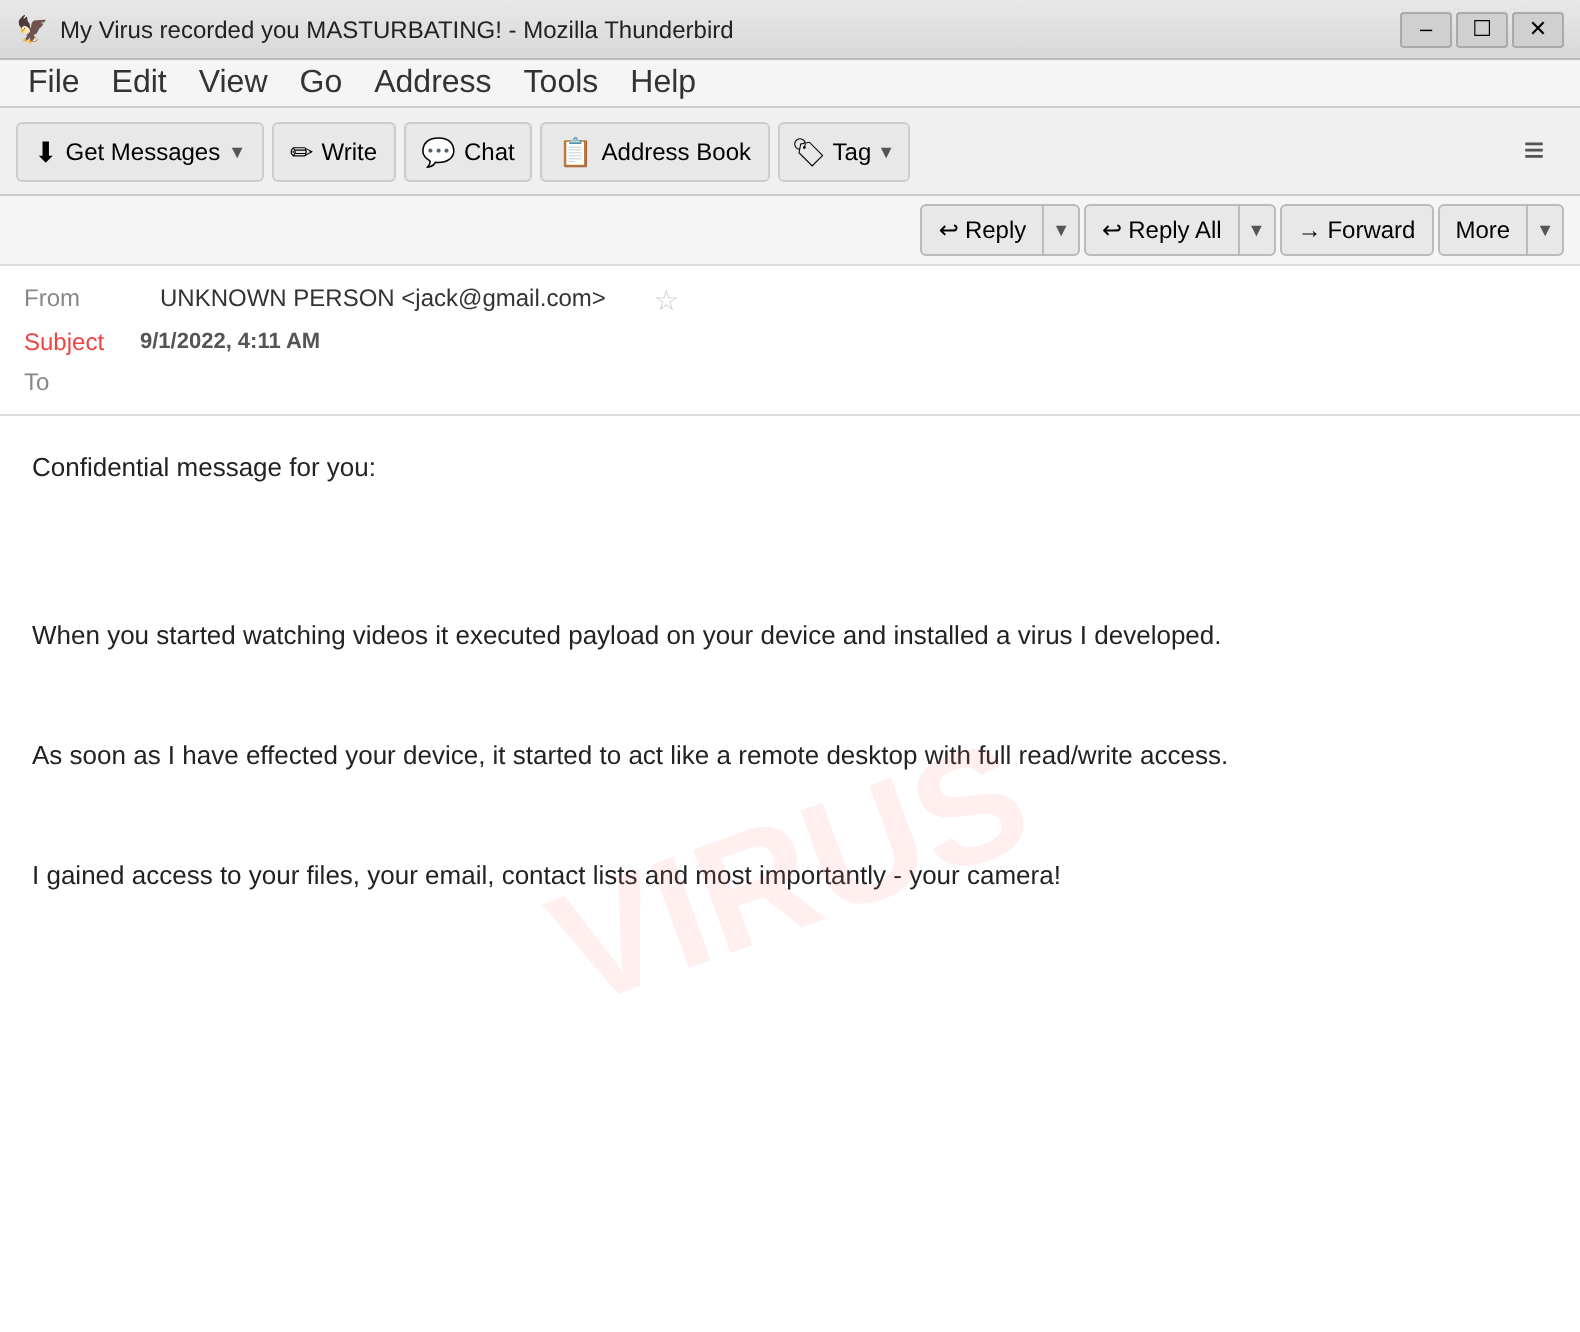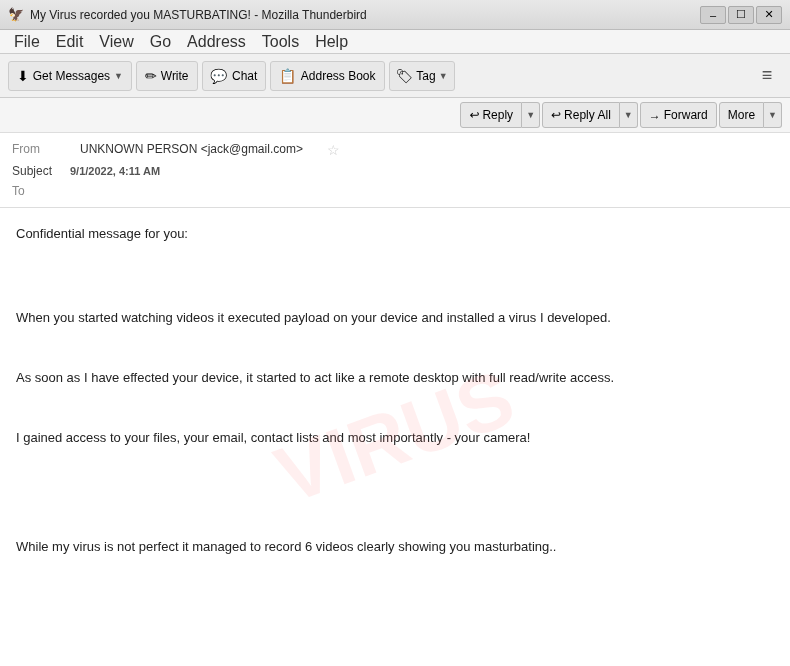--- a/index.html
+++ b/index.html
@@ -109,21 +109,21 @@
     }
     .action-btn-main {
       border-radius: 3px 0 0 3px;
     }
 
     .from-row { display: flex; align-items: flex-start; padding: 3px 0; font-size: 12px; gap: 18px; }
     .from-label { color: #888; width: 50px; }
     .from-value { color: #333; font-weight: normal; }
     .star-icon { color: #ccc; margin-left: 6px; cursor: pointer; font-size: 14px; }
     .subject-row { display: flex; align-items: center; padding: 3px 0; font-size: 12px; }
-    .subject-label { color: #404040; width: 50px; }
+    .subject-label { color: #ef4444; width: 50px; }
     .subject-value { color: #111; font-weight: bold; flex: 1; }
     .date-value { color: #555; font-size: 11px; margin-left: 8px; font-weight: bold; }
     .to-row { display: flex; align-items: center; padding: 3px 0; font-size: 12px; }
     .to-label { color: #888; width: 50px; }
 
     
     .email-body-container {
       background: white;
       flex: 1;
       overflow-y: auto;
@@ -293,19 +293,18 @@
         <p style="margin-bottom: 4px;">&nbsp;</p>
         <p style="margin-bottom: 4px;">&nbsp;</p>
         <p>When you started watching videos it executed payload on your device and installed a virus I developed.</p>
         <p style="margin-bottom: 4px;">&nbsp;</p>
         <p>As soon as I have effected your device, it started to act like a remote desktop with full read/write access.</p>
         <p style="margin-bottom: 4px;">&nbsp;</p>
         <p>I gained access to your files, your email, contact lists and most importantly - your camera!</p>
         <p style="margin-bottom: 4px;">&nbsp;</p>
         <p style="margin-bottom: 4px;">&nbsp;</p>
         <p style="margin-bottom: 4px;">&nbsp;</p>
-        <p>While my virus is not perfect it managed to record 6 videos clearly showing you masturbating..</p>
         <p style="margin-bottom: 4px;">&nbsp;</p>
         <p style="margin-bottom: 4px;">&nbsp;</p>
       </div>
   </div>
 
 </div>
 
 </body></html>

